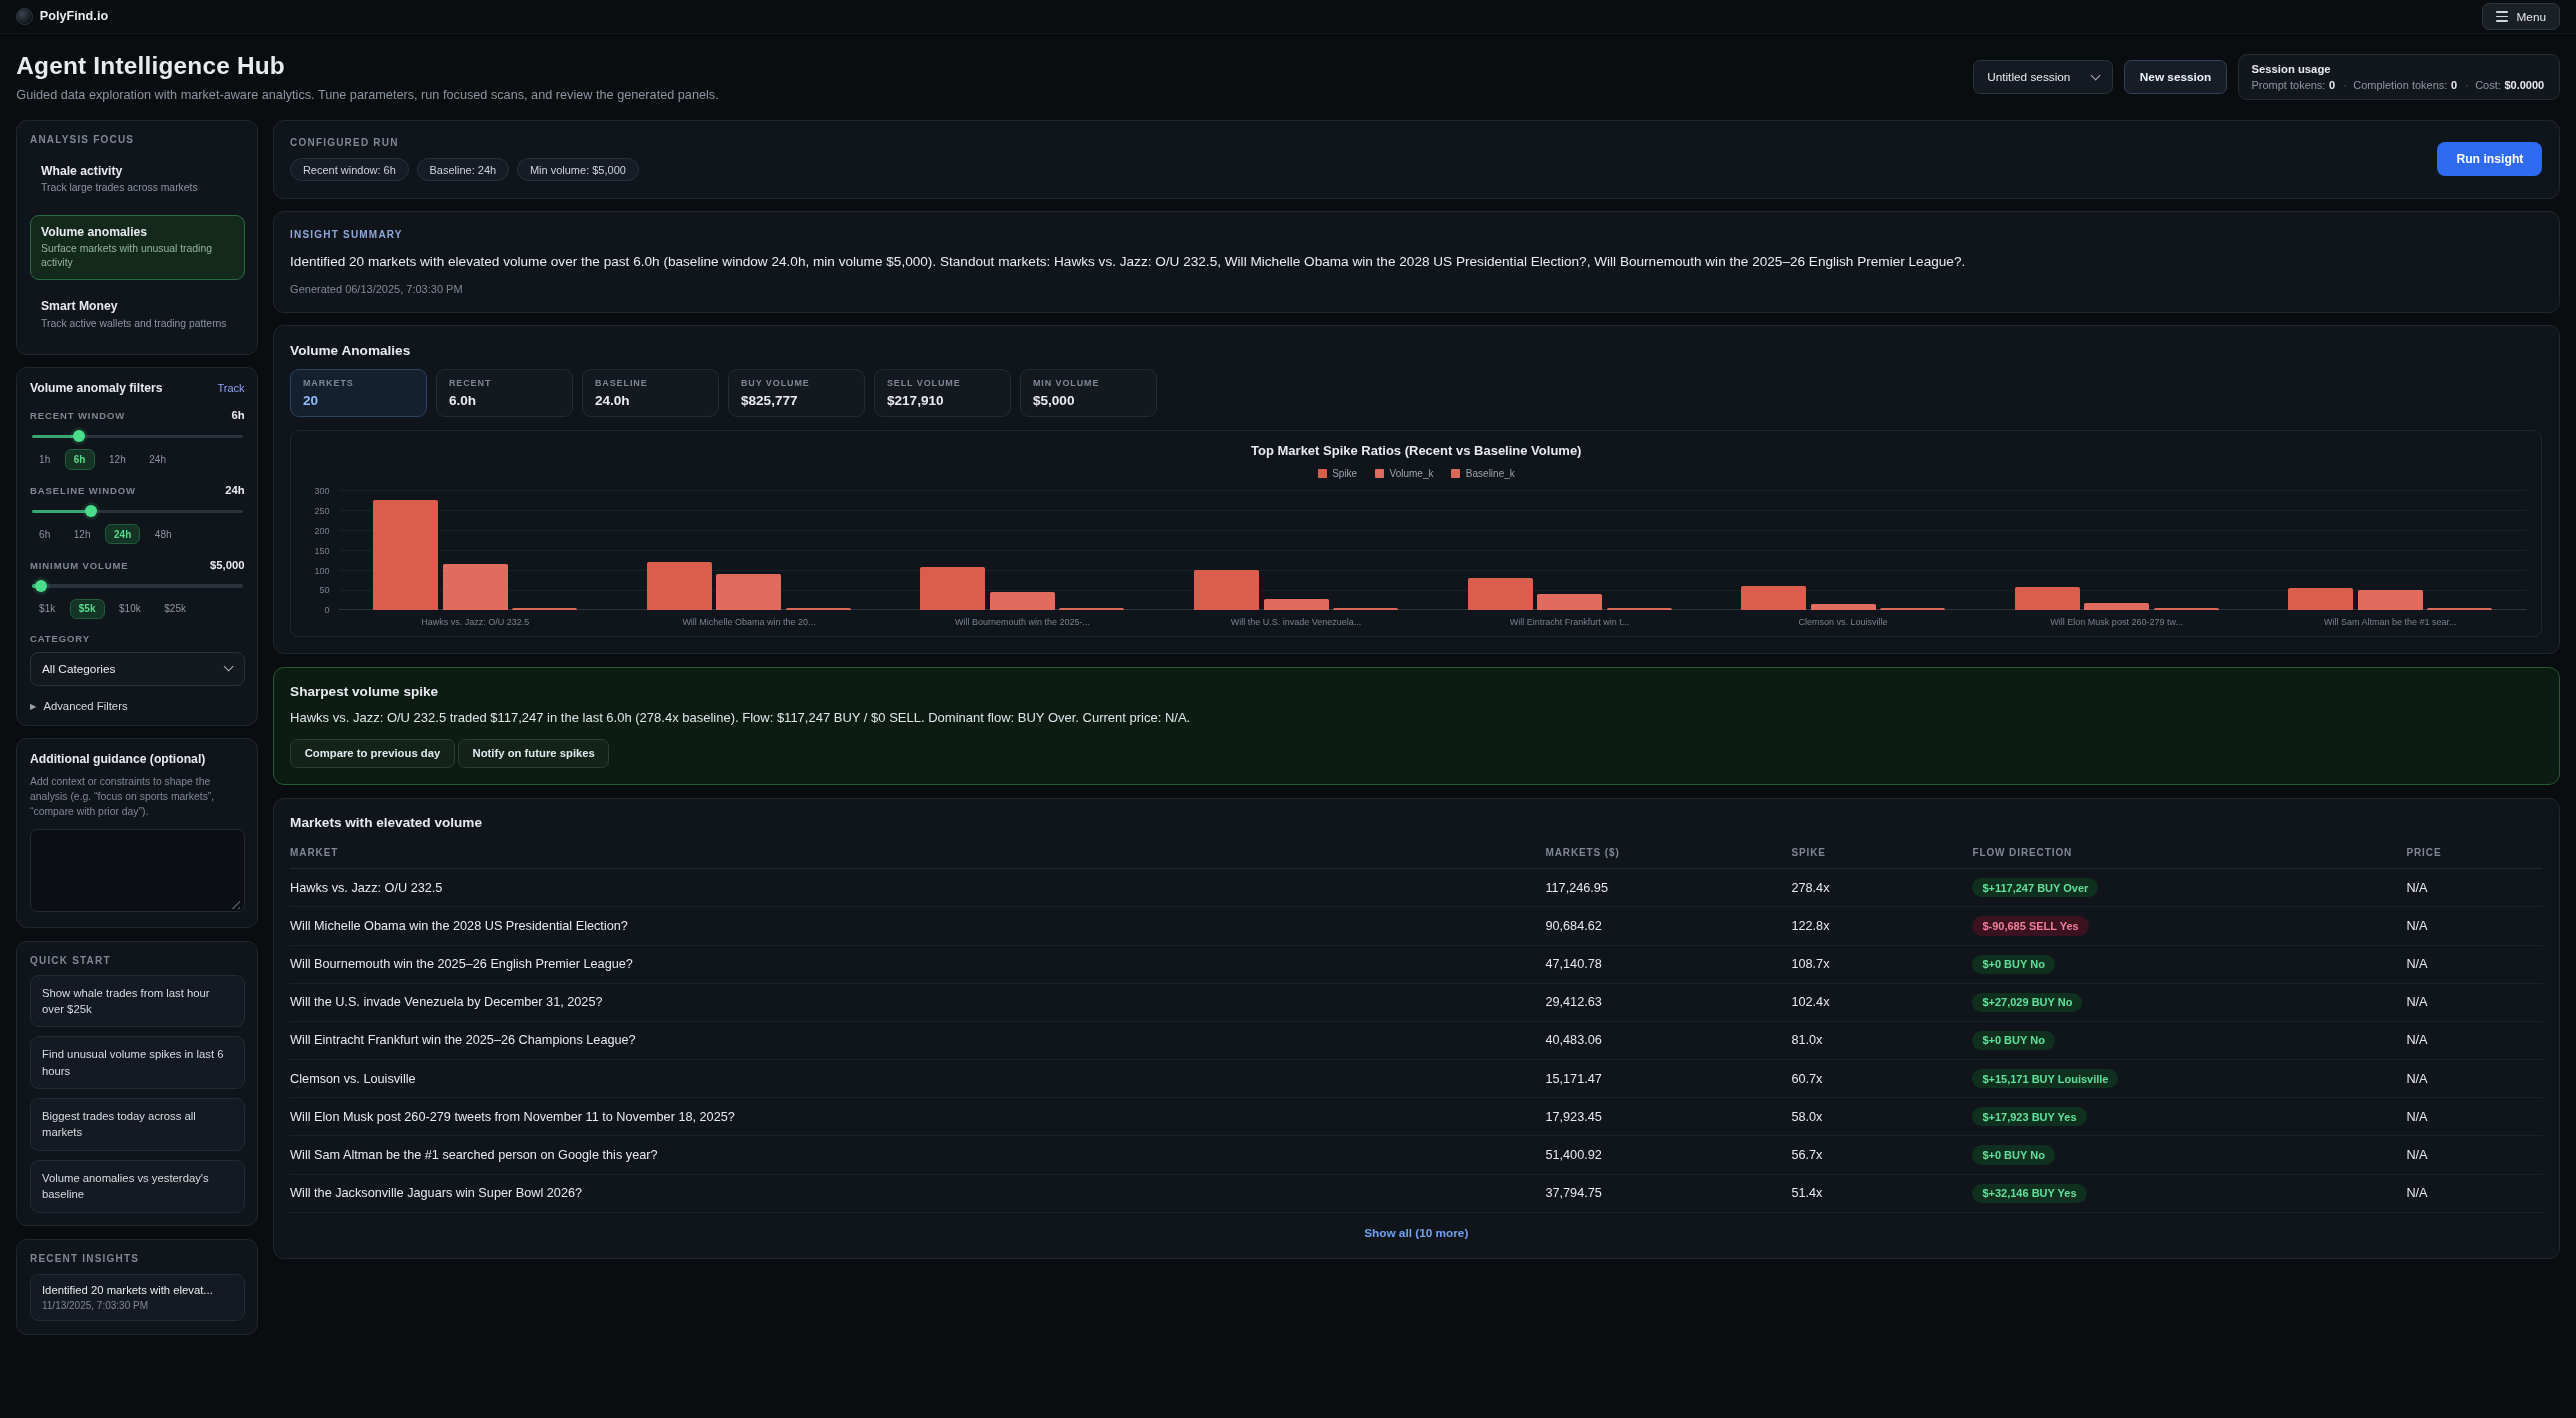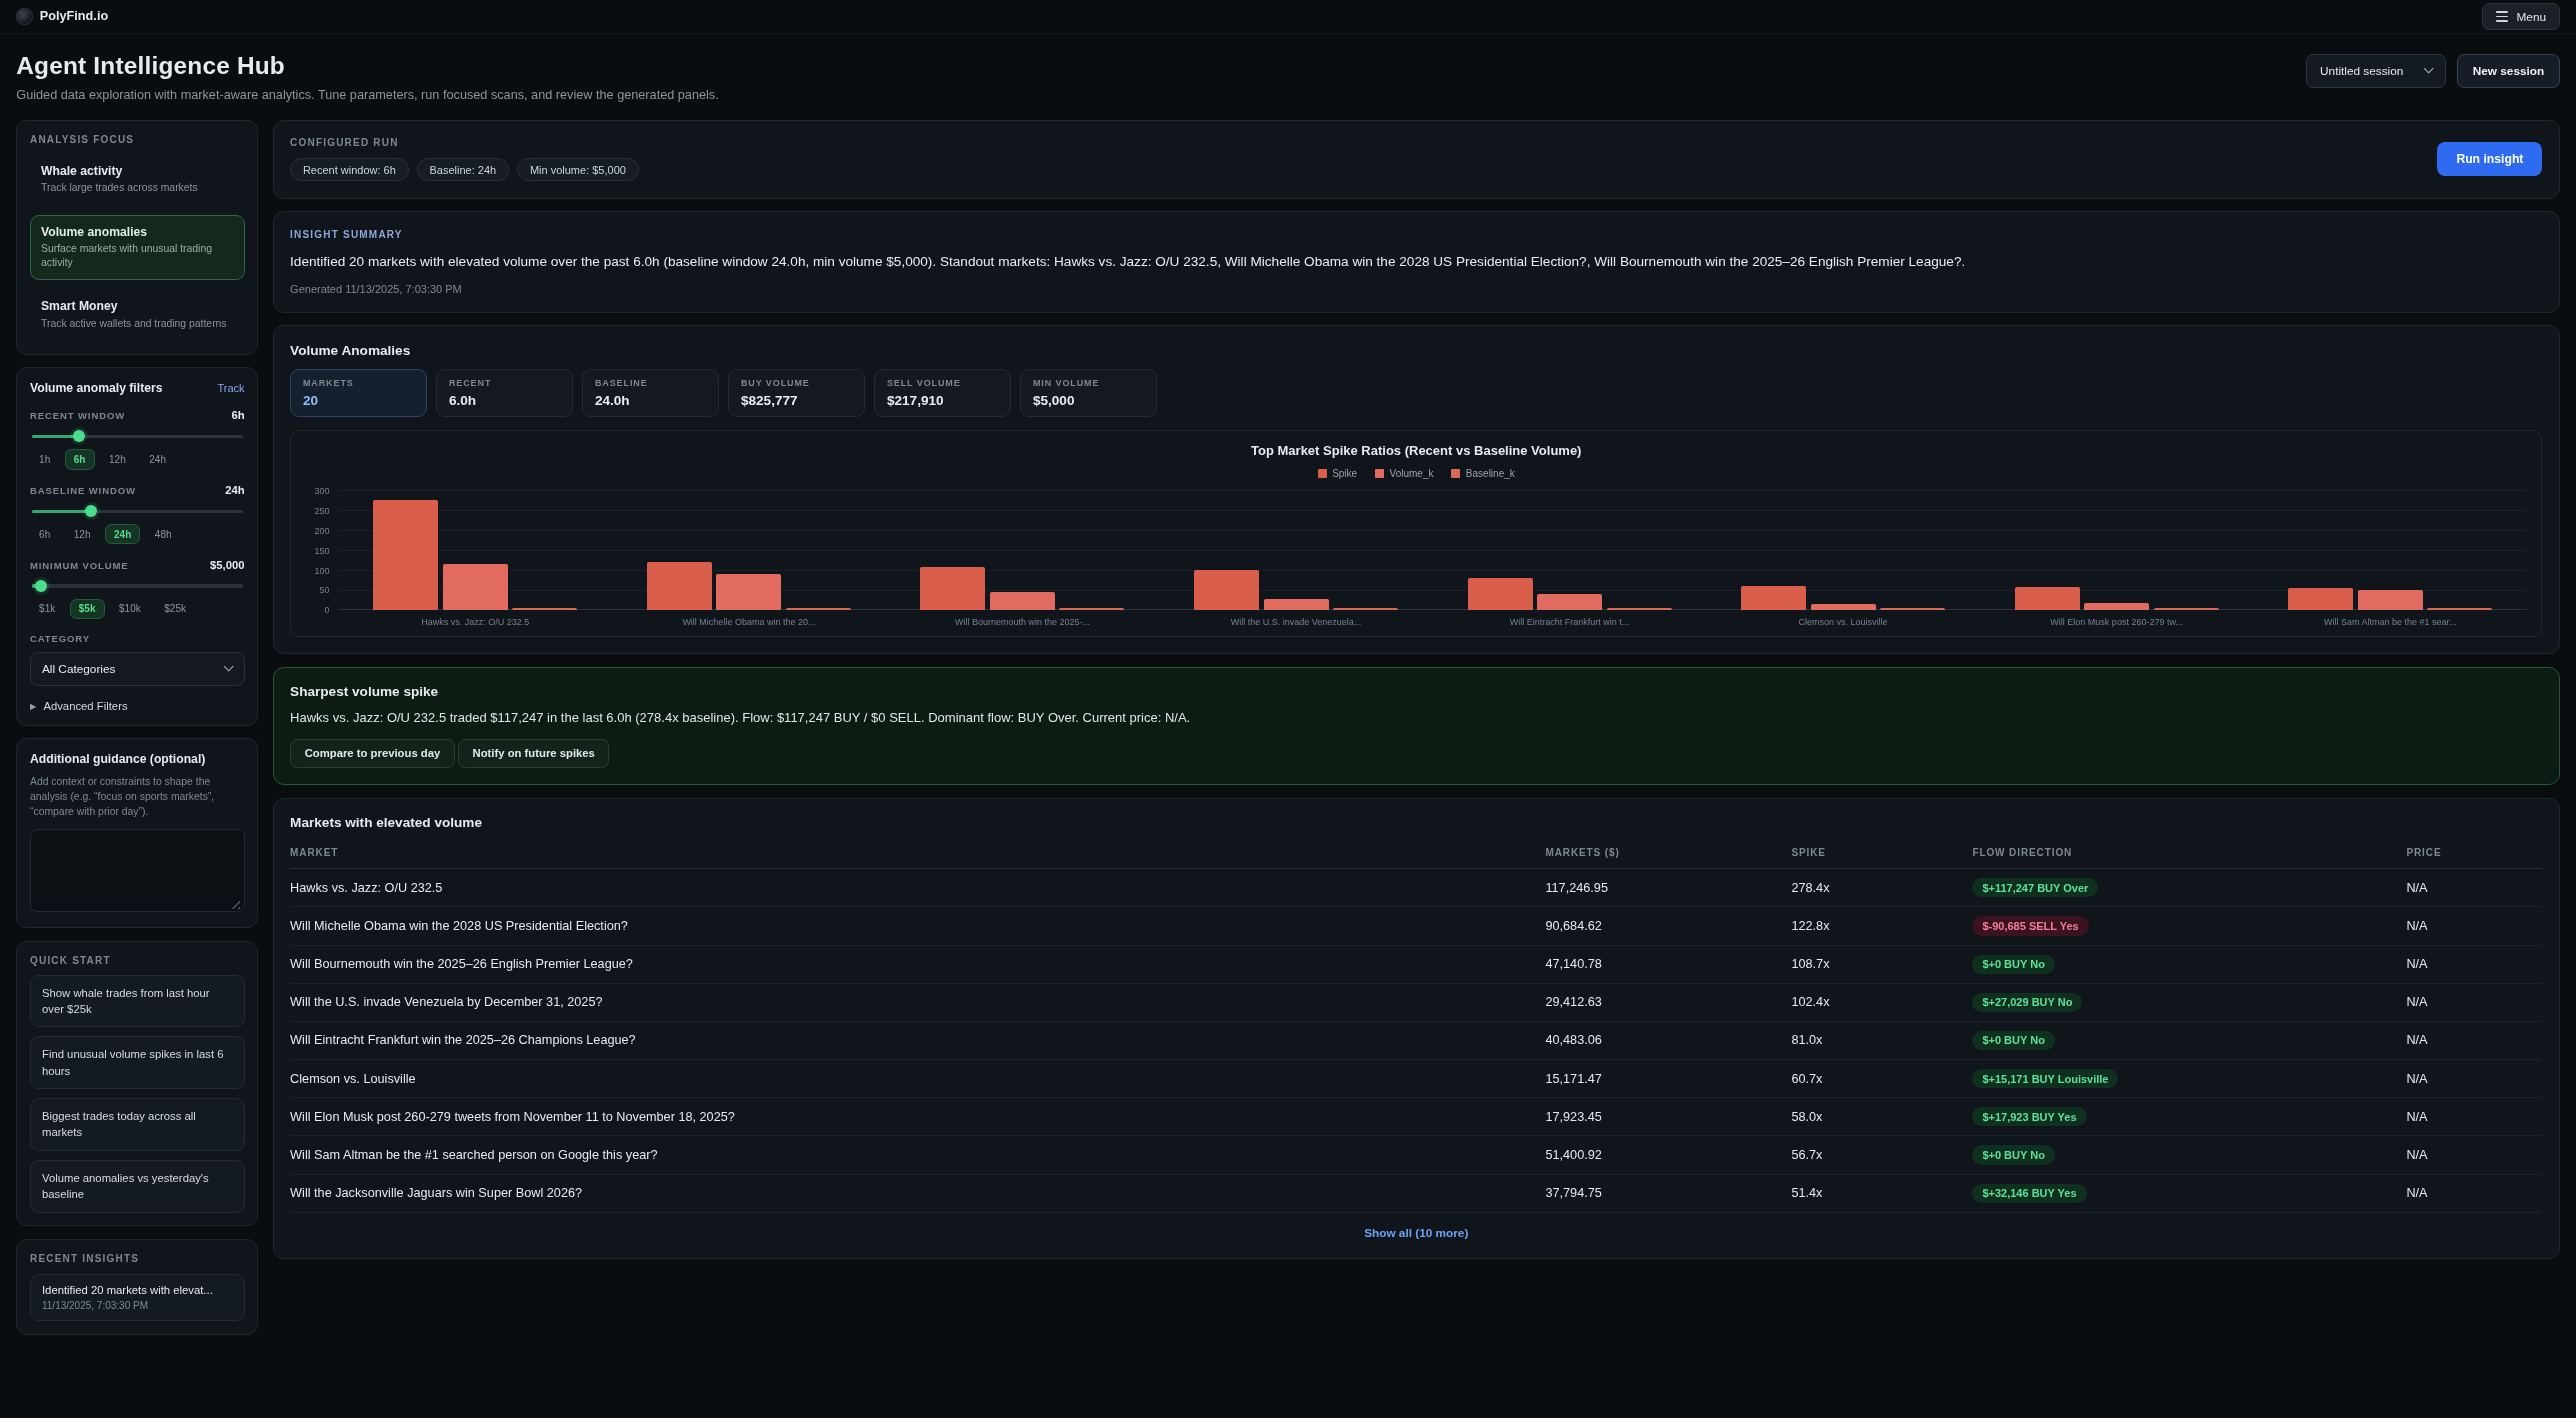--- a/index.html
+++ b/index.html
@@ -193,20 +193,26 @@
     <div>
       <div class="ph-title">Agent Intelligence Hub</div>
       <div class="ph-sub">Guided data exploration with market-aware analytics. Tune parameters, run focused scans, and review the generated panels.</div>
     </div>
     <div class="ph-right">
       <div class="session-select">
         <span>Untitled session</span>
         <span class="chev"></span>
       </div>
       <button class="new-session-btn">New session</button>
+      <div class="usage-box">
+        <div class="usage-title">Session usage</div>
+        <div class="usage-line">
+          <span>Prompt tokens:</span><b>0</b><span class="dot">·</span><span>Completion tokens:</span><b>0</b><span class="dot">·</span><span>Cost:</span><b>$0.0000</b>
+        </div>
+      </div>
     </div>
   </div>
 
   <div class="layout">
 
     <aside class="sidebar">
 
       <div class="card">
         <div class="sec-label">ANALYSIS FOCUS</div>
         <div>
@@ -340,21 +346,21 @@
               <span class="chip">Baseline: 24h</span>
               <span class="chip">Min volume: $5,000</span>
             </div>
         </div>
         <button class="run-btn">Run insight</button>
       </section>
 
       <section class="panel">
         <div class="is-label">INSIGHT SUMMARY</div>
         <div class="is-text">Identified 20 markets with elevated volume over the past 6.0h (baseline window 24.0h, min volume $5,000). Standout markets: Hawks vs. Jazz: O/U 232.5, Will Michelle Obama win the 2028 US Presidential Election?, Will Bournemouth win the 2025–26 English Premier League?.</div>
-        <div class="is-generated">Generated 11/13/2025, 7:03:30 PM</div>
+        <div class="is-generated">Generated 06/13/2025, 7:03:30 PM</div>
       </section>
 
       <section class="panel">
         <div class="va-title">Volume Anomalies</div>
         <div class="stats">
             <div class="stat highlight">
               <div class="s-label">MARKETS</div>
               <div class="s-value">20</div>
             </div>
             <div class="stat">

